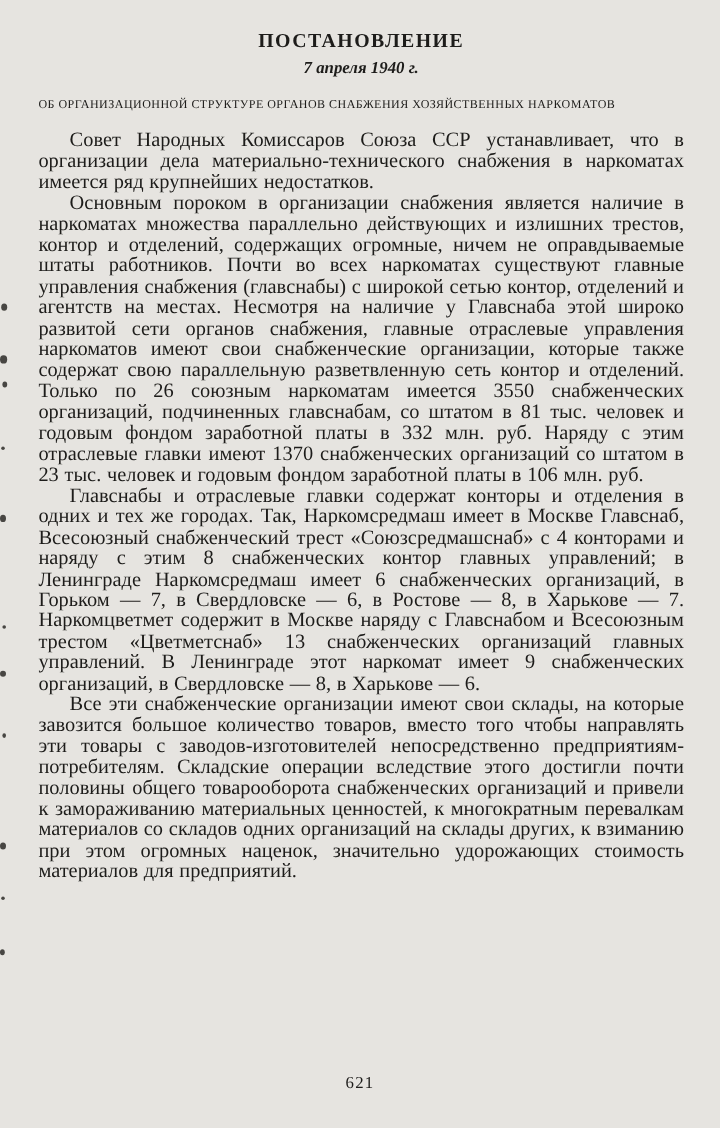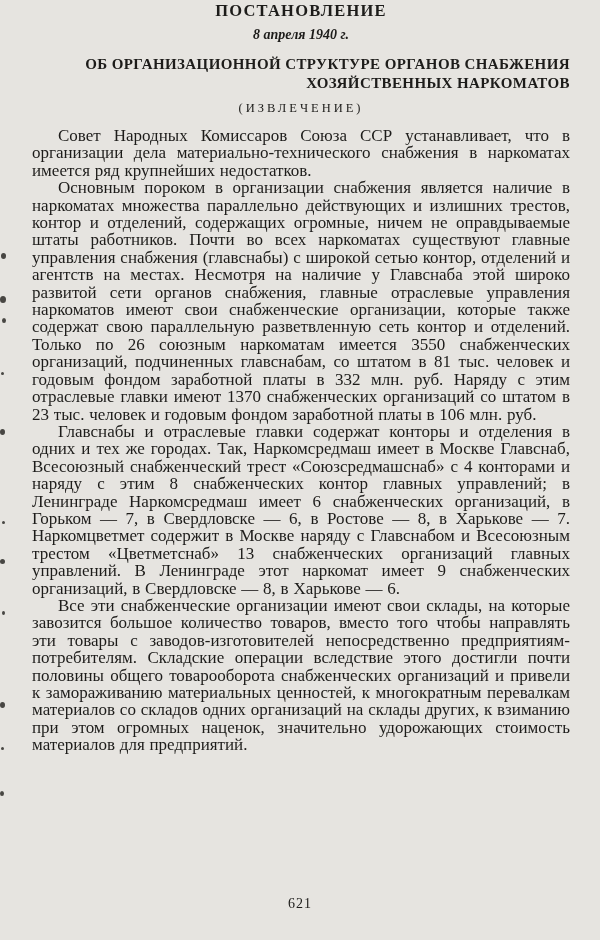--- a/index.html
+++ b/index.html
@@ -11,44 +11,44 @@
     width:600px;height:940px;
     background:var(--paper);
     font-family:"Liberation Serif","DejaVu Serif",serif;
     color:var(--ink);
     overflow:hidden;
   }
   .page{
     position:relative;
     box-sizing:border-box;
     width:600px;height:927px;
-    padding:0 30px 0 32px;
+    padding:23px 30px 0 32px;
     overflow:hidden;
   }
   
   .head{ text-align:center; }
   .title-line{
     margin:0;
     font-size:16.5px;
     font-weight:bold;
     letter-spacing:1.2px;
     line-height:21px;
   }
   .date{
     margin-top:5px;
     font-size:14px;
     font-weight:bold;
     font-style:italic;
     line-height:18px;
   }
   .subtitle{
     margin:11px 0 0 0;
-    text-align:right;
-    font-size:15px;
-    font-weight:bold;
+    text-align:left;
+    font-size:10px;
+    font-weight:normal;
     letter-spacing:0.4px;
     line-height:19px;
   }
   .extract{
     margin-top:7px;
     font-size:12.5px;
     letter-spacing:3px;
     line-height:16px;
   }
   
@@ -95,23 +95,22 @@
     <i style="left:0;top:559px;width:5px;height:5px;"></i>
     <i style="left:2px;top:611px;width:3px;height:4px;"></i>
     <i style="left:0;top:702px;width:5px;height:6px;"></i>
     <i style="left:1px;top:747px;width:3px;height:3px;"></i>
     <i style="left:0;top:791px;width:4px;height:5px;"></i>
     <i style="left:0;top:928px;width:9px;height:6px;border-radius:40%;"></i>
   </div>
 
   <header class="head">
     <h1 class="title-line">ПОСТАНОВЛЕНИЕ</h1>
-    <div class="date">8 апреля 1940 г.</div>
+    <div class="date">7 апреля 1940 г.</div>
     <h2 class="subtitle">ОБ ОРГАНИЗАЦИОННОЙ СТРУКТУРЕ ОРГАНОВ СНАБЖЕНИЯ ХОЗЯЙСТВЕННЫХ НАРКОМАТОВ</h2>
-    <div class="extract">(ИЗВЛЕЧЕНИЕ)</div>
   </header>
 
   <main class="bodytext">
     <p>Совет Народных Комиссаров Союза ССР устанавливает, что в организации дела материально-технического снабжения в наркоматах имеется ряд крупнейших недостатков.</p>
     <p>Основным пороком в организации снабжения является наличие в наркоматах множества параллельно действующих и излишних трестов, контор и отделений, содержащих огромные, ничем не оправдываемые штаты работников. Почти во всех наркоматах существуют главные управления снабжения (главснабы) с широкой сетью контор, отделений и агентств на местах. Несмотря на наличие у Главснаба этой широко развитой сети органов снабжения, главные отраслевые управления наркоматов имеют свои снабженческие организации, которые также содержат свою параллельную разветвленную сеть контор и отделений. Только по 26 союзным наркоматам имеется 3550 снабженческих организаций, подчиненных главснабам, со штатом в 81 тыс. человек и годовым фондом заработной платы в 332 млн. руб. Наряду с этим отраслевые главки имеют 1370 снабженческих организаций со штатом в 23 тыс. человек и годовым фондом заработной платы в 106 млн. руб.</p>
     <p>Главснабы и отраслевые главки содержат конторы и отделения в одних и тех же городах. Так, Наркомсредмаш имеет в Москве Главснаб, Всесоюзный снабженческий трест «Союзсредмашснаб» с 4 конторами и наряду с этим 8 снабженческих контор главных управлений; в Ленинграде Наркомсредмаш имеет 6 снабженческих организаций, в Горьком — 7, в Свердловске — 6, в Ростове — 8, в Харькове — 7. Наркомцветмет содержит в Москве наряду с Главснабом и Всесоюзным трестом «Цветметснаб» 13 снабженческих организаций главных управлений. В Ленинграде этот наркомат имеет 9 снабженческих организаций, в Свердловске — 8, в Харькове — 6.</p>
     <p>Все эти снабженческие организации имеют свои склады, на которые завозится большое количество товаров, вместо того чтобы направлять эти товары с заводов-изготовителей непосредственно предприятиям-потребителям. Складские операции вследствие этого достигли почти половины общего товарооборота снабженческих организаций и привели к замораживанию материальных ценностей, к многократным перевалкам материалов со складов одних организаций на склады других, к взиманию при этом огромных наценок, значительно удорожающих стоимость материалов для предприятий.</p>
   </main>
 
   <div class="pagenum">621</div>

